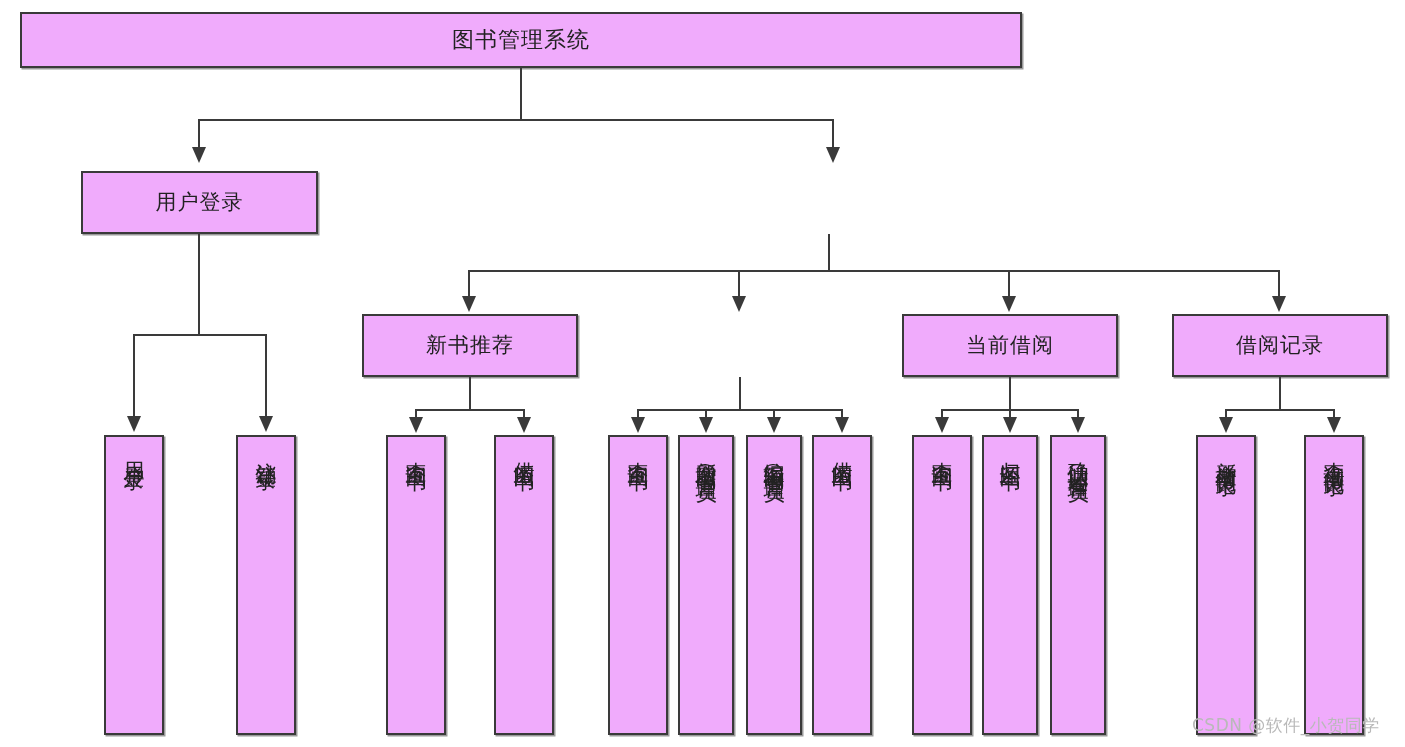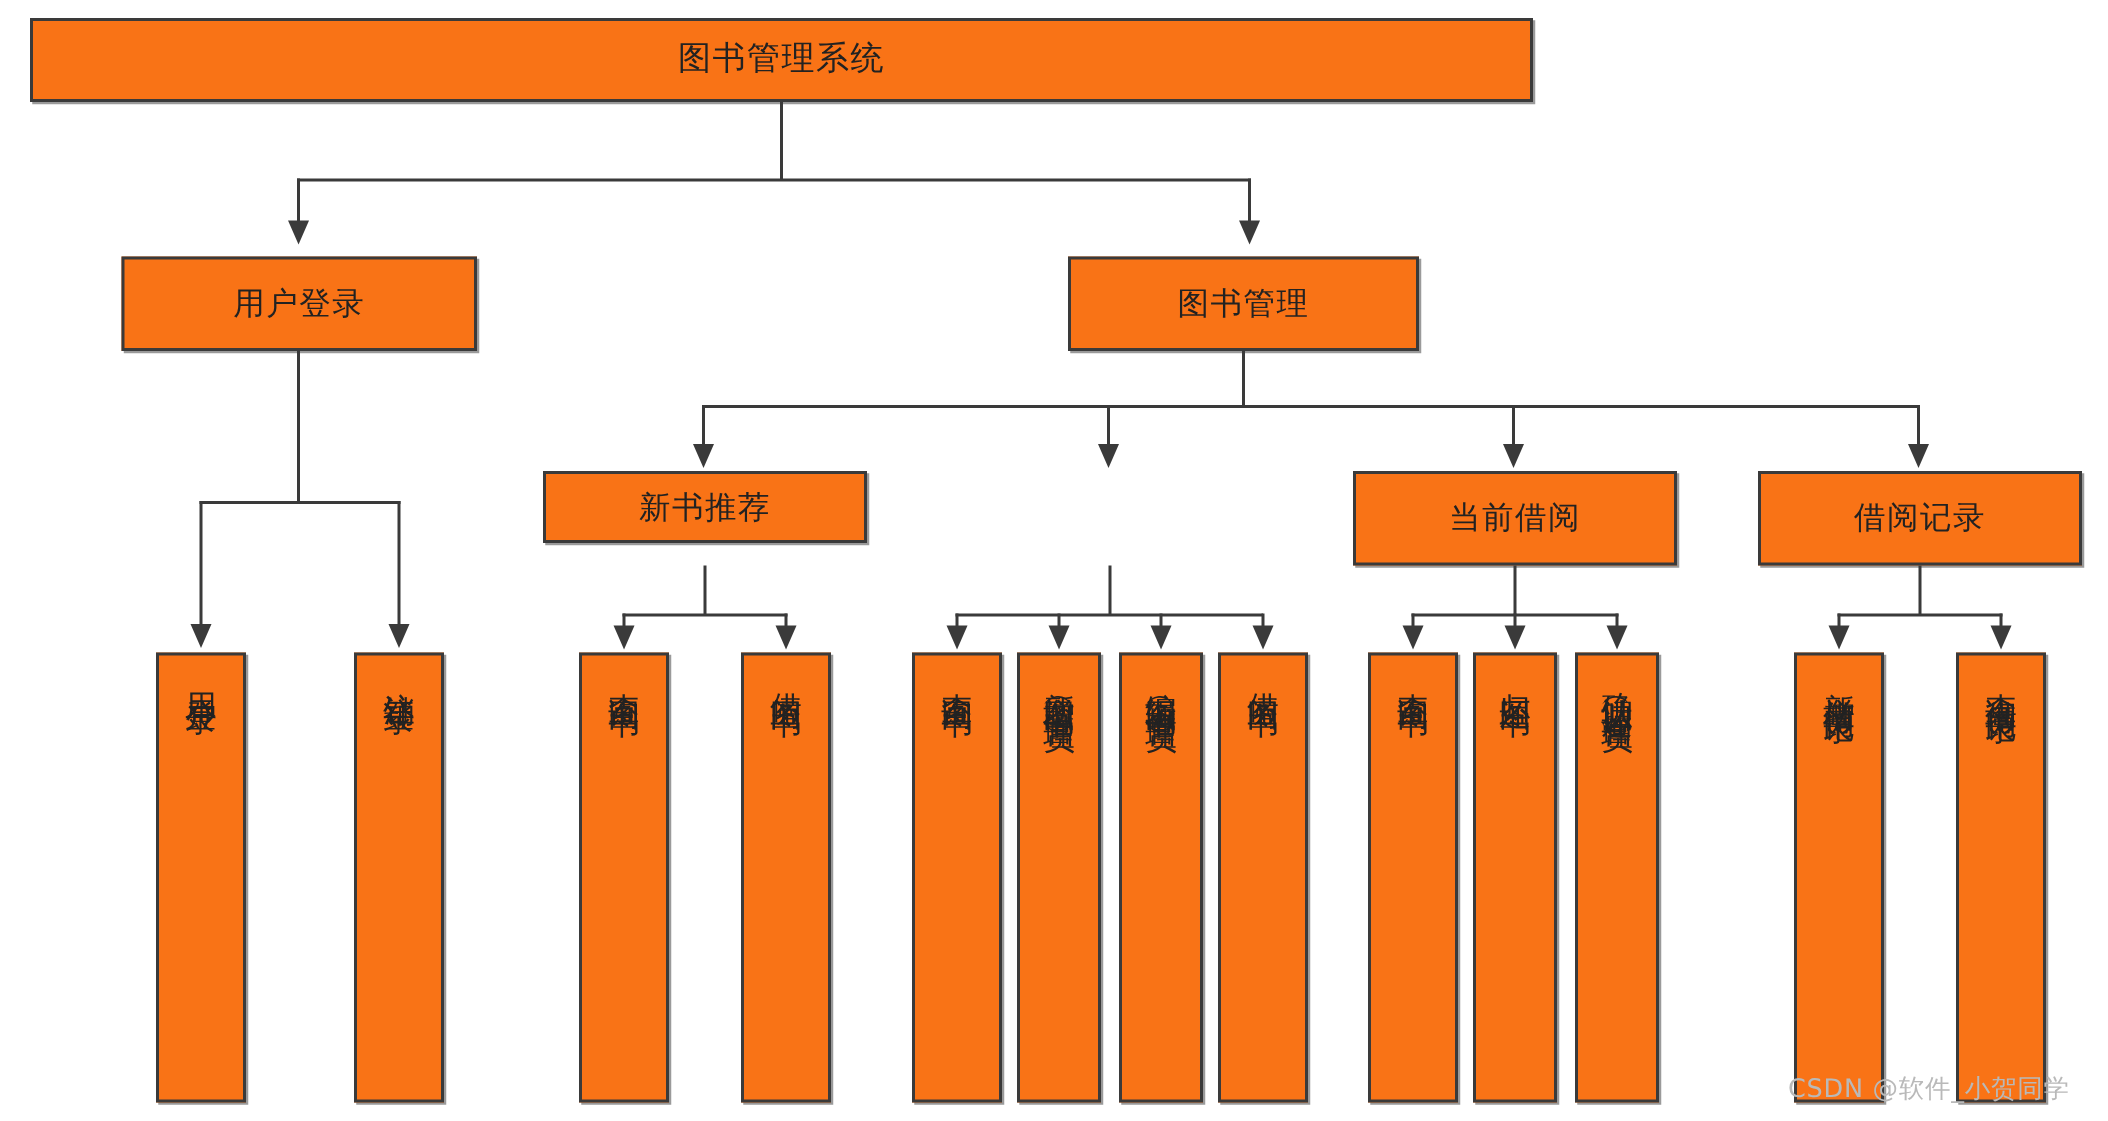--- a/index.html
+++ b/index.html
@@ -11,21 +11,21 @@
     position:relative;
     width:1405px;
     height:747px;
     background:#ffffff;
     overflow:hidden;
   }
   
   .node{
     position:absolute;
     box-sizing:border-box;
-    background:#f97316;
+    background:#f0abfc;
     border:2px solid #3a3a3a;
     box-shadow:1.5px 1.5px 0 0 #9a9a9a;
     display:flex;
     align-items:center;
     justify-content:center;
     text-align:center;
   }
   .node .label{
     font-size:21px;
     line-height:1.15;
@@ -86,44 +86,41 @@
 
   <div class="conn v" style="left:198px;top:119px;width:2px;height:30px;"></div>
   <div class="arrow" style="left:192px;top:147px;"></div>
   <div class="conn v" style="left:832px;top:119px;width:2px;height:30px;"></div>
   <div class="arrow" style="left:826px;top:147px;"></div>
 
   <div class="node" style="left:81px;top:171px;width:237px;height:63px;">
     <span class="label">用户登录</span>
   </div>
 
-  <div class="node" style="left:712px;top:171px;width:234px;height:63px;">
-    <span class="label">图书管理</span>
-  </div>
 
   <div class="conn v" style="left:198px;top:234px;width:2px;height:101px;"></div>
   <div class="conn h" style="left:133px;top:334px;width:134px;height:2px;"></div>
   <div class="conn v" style="left:133px;top:334px;width:2px;height:84px;"></div>
   <div class="arrow" style="left:127px;top:416px;"></div>
   <div class="conn v" style="left:265px;top:334px;width:2px;height:84px;"></div>
   <div class="arrow" style="left:259px;top:416px;"></div>
 
   <div class="conn v" style="left:828px;top:234px;width:2px;height:37px;"></div>
   <div class="conn h" style="left:468px;top:270px;width:812px;height:2px;"></div>
 
   <div class="conn v" style="left:468px;top:270px;width:2px;height:28px;"></div>
   <div class="arrow" style="left:462px;top:296px;"></div>
   <div class="conn v" style="left:738px;top:270px;width:2px;height:28px;"></div>
   <div class="arrow" style="left:732px;top:296px;"></div>
   <div class="conn v" style="left:1008px;top:270px;width:2px;height:28px;"></div>
   <div class="arrow" style="left:1002px;top:296px;"></div>
   <div class="conn v" style="left:1278px;top:270px;width:2px;height:28px;"></div>
   <div class="arrow" style="left:1272px;top:296px;"></div>
 
-  <div class="node" style="left:362px;top:314px;width:216px;height:48px;">
+  <div class="node" style="left:362px;top:314px;width:216px;height:63px;">
     <span class="label">新书推荐</span>
   </div>
   <div class="node" style="left:1172px;top:314px;width:216px;height:63px;">
     <span class="label">借阅记录</span>
   </div>
   <div class="node" style="left:902px;top:314px;width:216px;height:63px;">
     <span class="label">当前借阅</span>
   </div>
 
   <div class="conn v" style="left:469px;top:377px;width:2px;height:33px;"></div>

